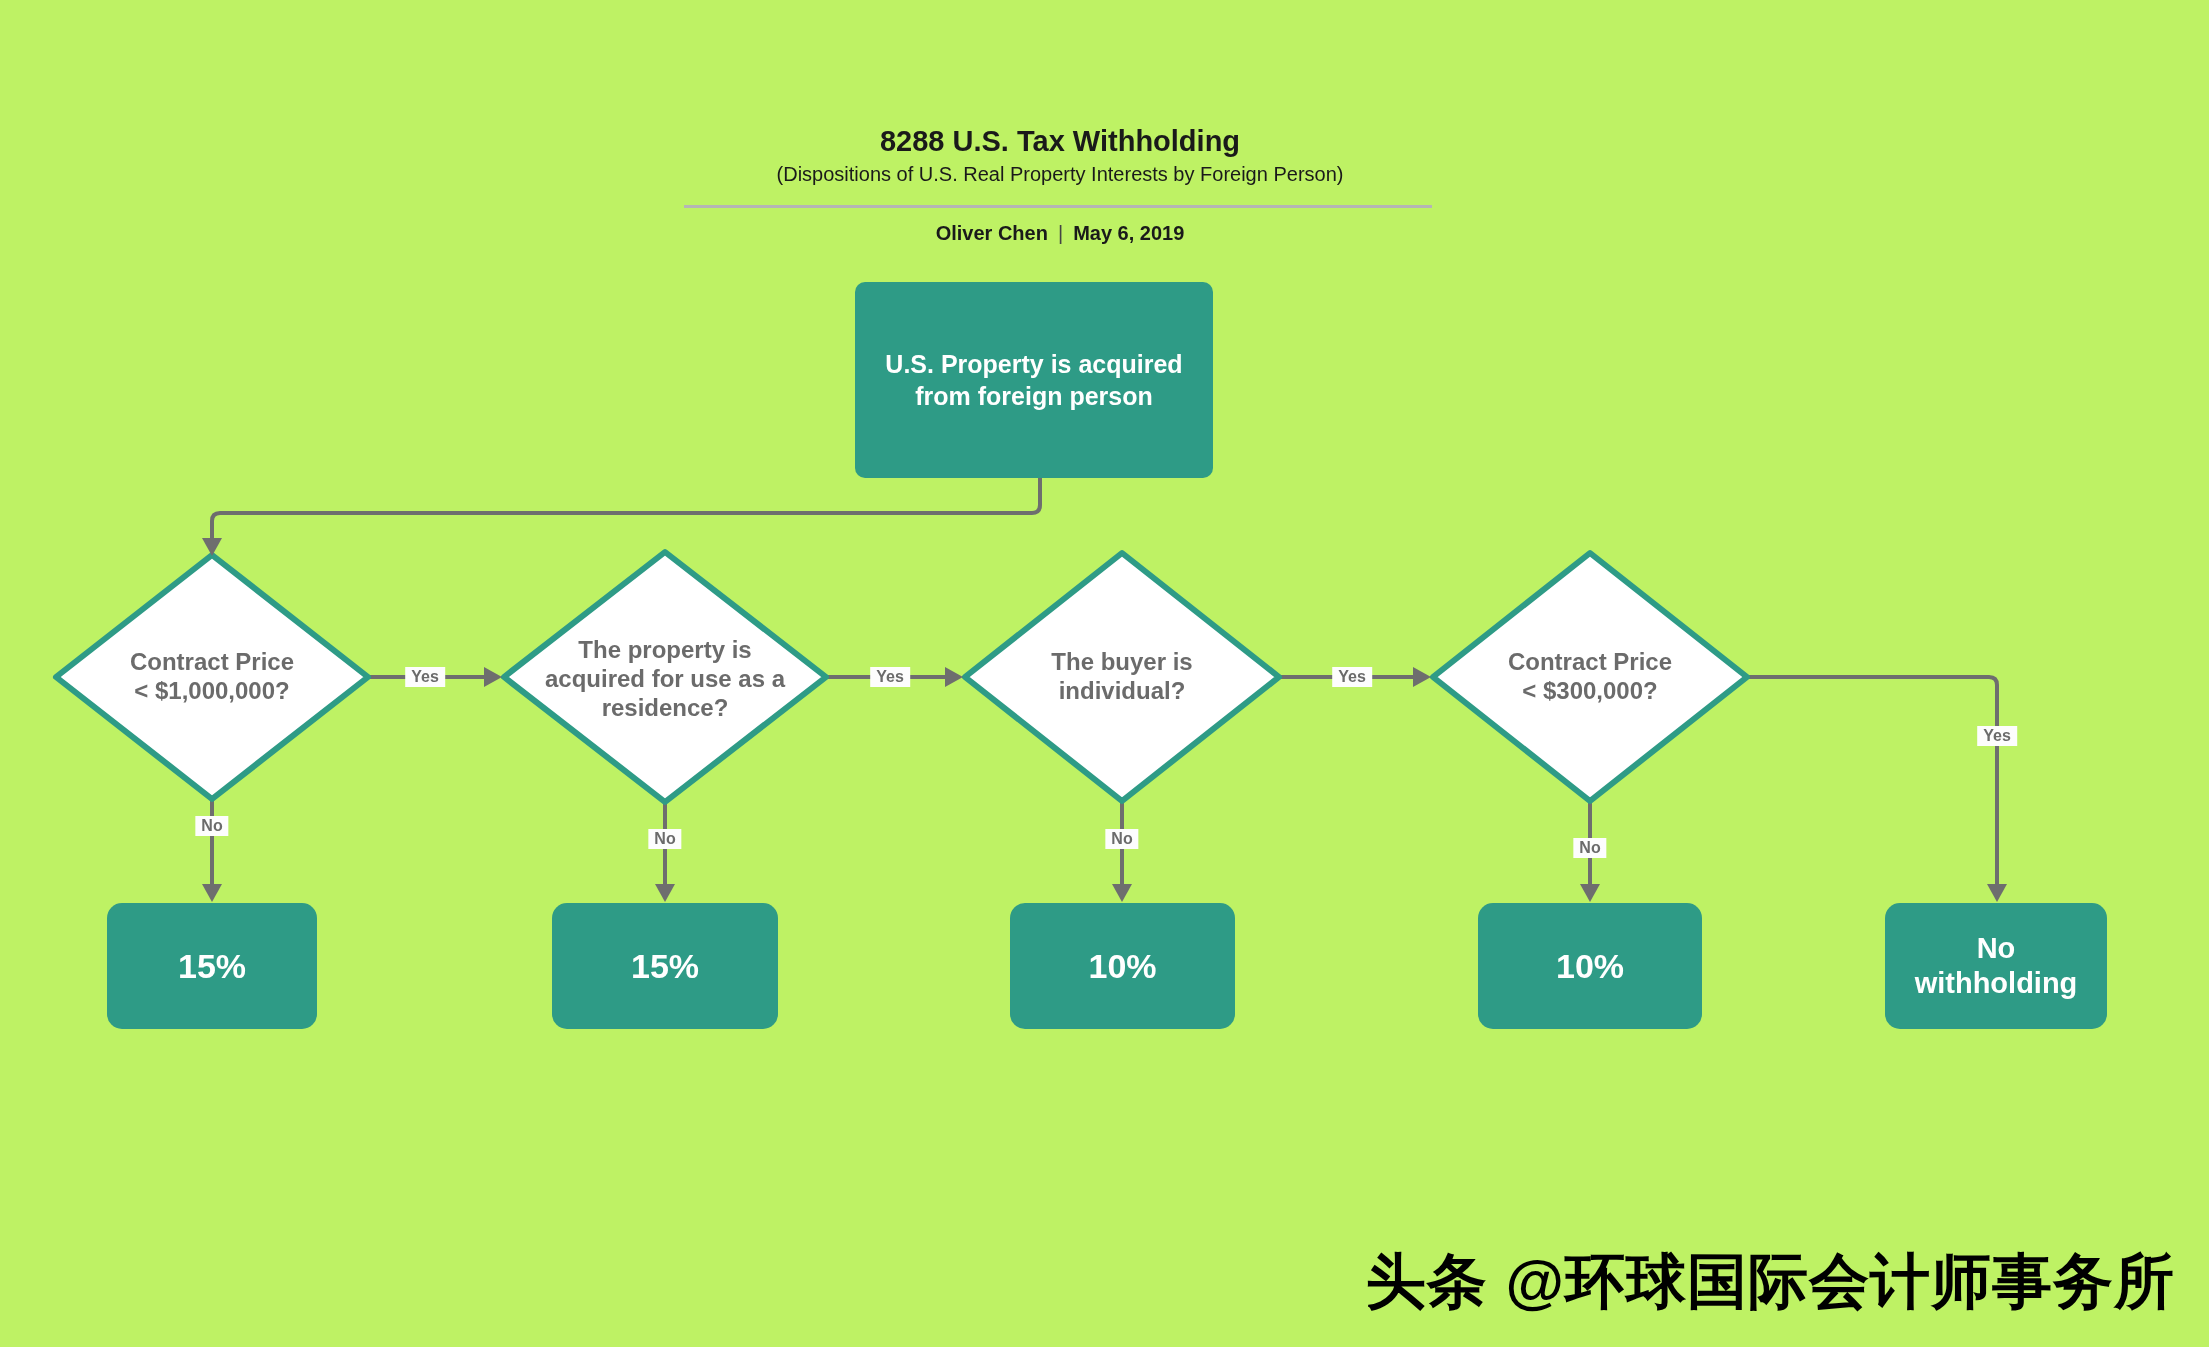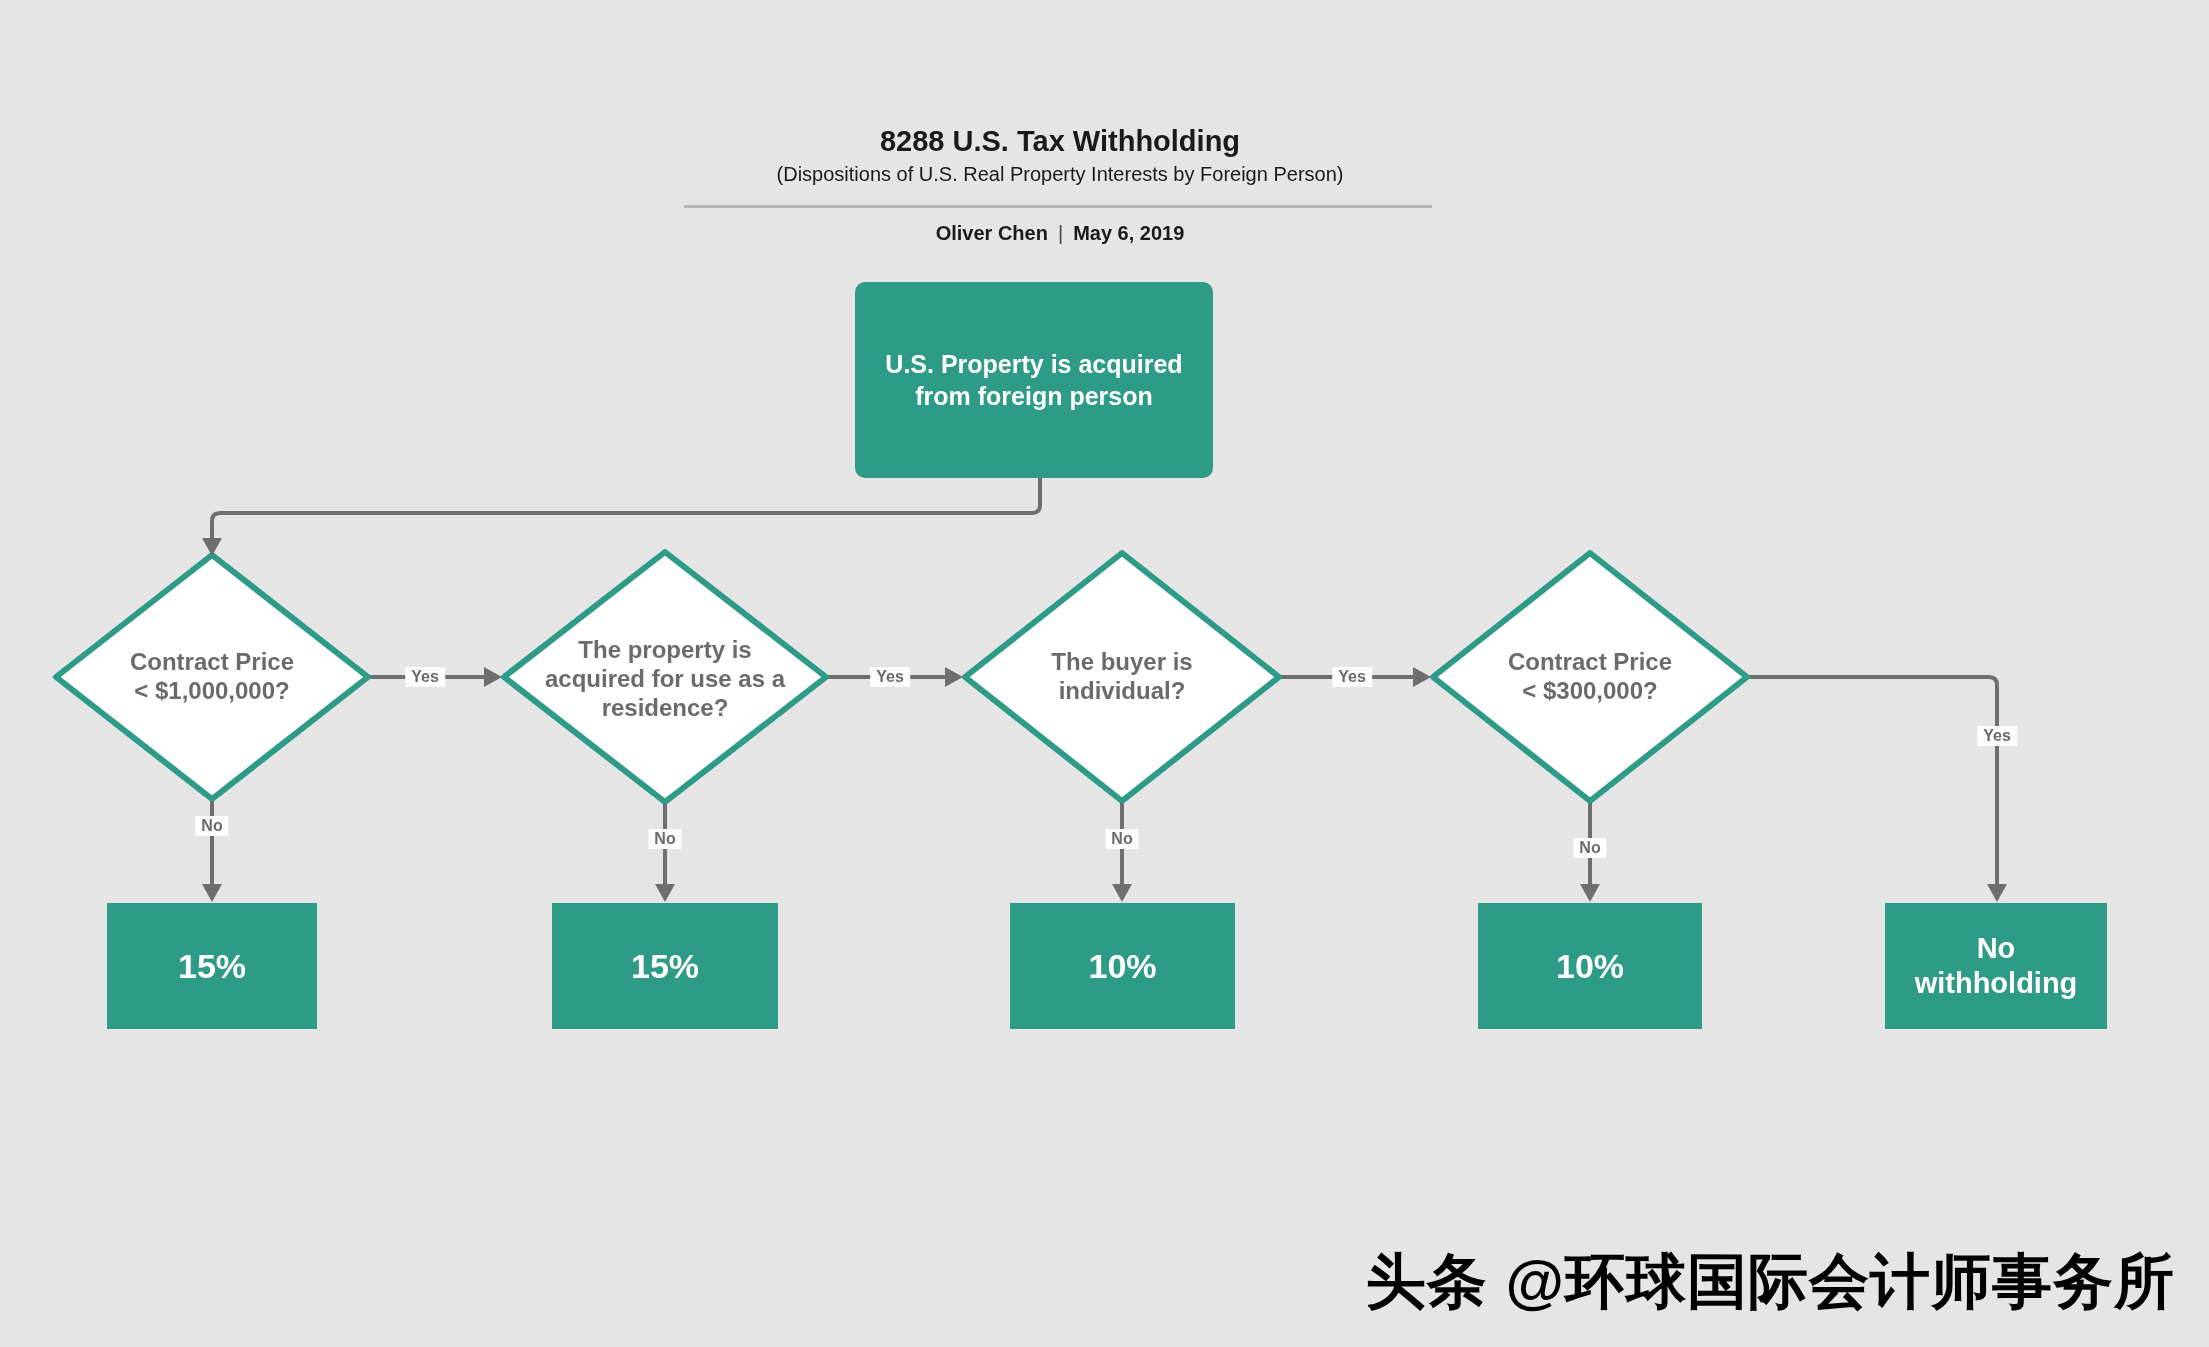--- a/index.html
+++ b/index.html
@@ -1,19 +1,19 @@
 <!DOCTYPE html>
 <html><head>
 <meta charset="utf-8">
 <style>
   html,body{margin:0;padding:0;background:#ffffff;}
   .canvas{
     position:relative;
     width:2209px;height:1347px;
-    background:#e5e5e5;
+    background:#bef264;
     font-family:"Liberation Sans", sans-serif;
     overflow:hidden;
   }
   
   .title{
     position:absolute;left:1060px;top:125px;transform:translateX(-50%);
     font-size:29px;font-weight:bold;color:#1a1a1a;white-space:nowrap;
   }
   .subtitle{
     position:absolute;left:1060px;top:163px;transform:translateX(-50%);
@@ -32,21 +32,21 @@
   
   .gnode{
     position:absolute;
     background:#2E9B86;
     border-radius:10px;
     display:flex;align-items:center;justify-content:center;
     color:#ffffff;font-weight:bold;text-align:center;
     white-space:pre-line;
   }
   .start-node{left:855px;top:282px;width:358px;height:196px;font-size:25px;line-height:1.3;}
-  .result-node{top:903px;height:126px;font-size:34px;border-radius:0;}
+  .result-node{top:903px;height:126px;font-size:34px;border-radius:15px;}
   .result-1{left:107px;width:210px;}
   .result-2{left:552px;width:226px;}
   .result-3{left:1010px;width:225px;}
   .result-4{left:1478px;width:224px;}
   .result-5{left:1885px;width:222px;font-size:29px;line-height:1.2;}
   
   .decision-label{
     position:absolute;transform:translate(-50%,-50%);
     font-size:24px;font-weight:bold;color:#6b6b6b;
     text-align:center;white-space:pre-line;line-height:1.2;

